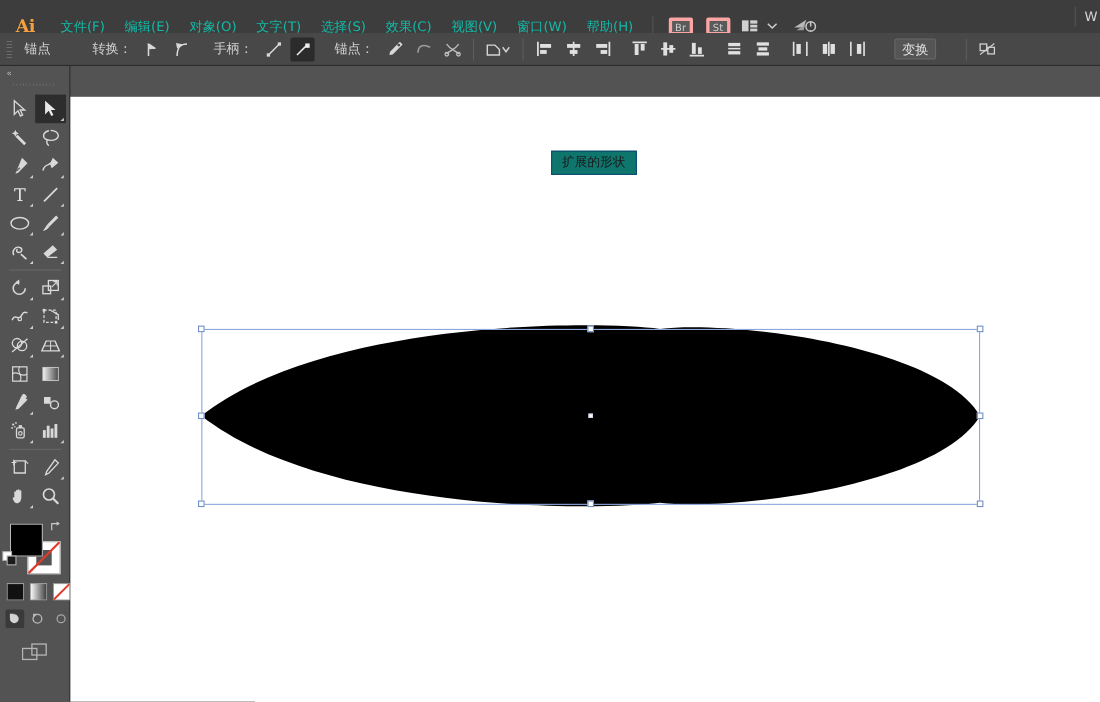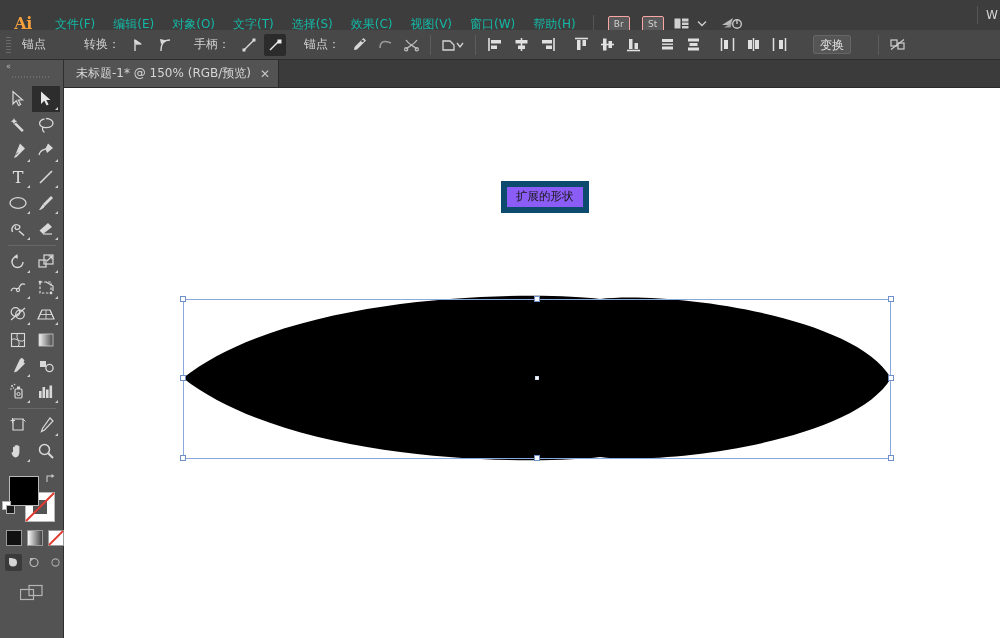--- a/index.html
+++ b/index.html
@@ -27,21 +27,21 @@
     font-family:"DejaVu Serif","Liberation Serif",serif;
     letter-spacing:-0.5px;
   }
   .menu-item {
     padding:0 9px; height:30px; line-height:30px;
     color:#14b8a6; font-size:12px; white-space:nowrap; cursor:default;
   }
   .mb-sep { width:1px; height:18px; background:#555; margin:0 8px; }
   .mb-btn {
     width:22px; height:16px; margin:0 6px;
-    background:#5a5a5a; border:1px solid #fca5a5; border-radius:2px;
+    background:#5a5a5a; border:3px solid #fca5a5; border-radius:2px;
     color:#d0d0d0; font-size:9px; text-align:center; line-height:14px;
     cursor:default;
   }
   .mb-icon { margin:0 4px; display:flex; align-items:center; cursor:default; }
   .ws-label {
     position:absolute; right:0; top:0; height:30px; line-height:30px;
     color:#d4d4d4; font-size:12px; padding-right:2px; overflow:hidden;
     width:14px;
   }
   .ws-divider { position:absolute; right:22px; top:6px; width:1px; height:18px; background:#555; }
@@ -139,23 +139,23 @@
   .screenmode { position:absolute; left:20px; top:114px; cursor:default; }
 
   
   .canvas {
     position:absolute; top:88px; left:64px; width:936px; height:550px;
     background:#ffffff; overflow:hidden;
   }
   .tooltip {
     position:absolute; left:437px; top:49px;
     padding:3px 9px 4px 9px;
-    background:#8b5cf6; border:6px solid #0c4a6e;
+    background:#0f766e; border:1px solid #0c4a6e;
     color:#1a1a1a; font-size:11.5px; line-height:13px;
-    white-space:nowrap; cursor:default;margin-top:44px;
+    white-space:nowrap; cursor:default;
   }
   .artwork { position:absolute; left:0; top:0; width:936px; height:550px; }
 
   .selbox { position:absolute; pointer-events:none; }
   .selline { position:absolute; background:#8aa8dd; }
   .handle {
     position:absolute; width:6px; height:6px;
     background:#ffffff; border:1px solid #6f8fc9;
   }
   .centerpt {
@@ -364,26 +364,20 @@
     <div class="ctrl-sep"></div>
     <div class="icobtn">
       <svg width="18" height="16" viewBox="0 0 18 16">
         <rect x="2" y="3" width="6" height="6" fill="none" stroke="#cfcfcf" stroke-width="1.2"></rect>
         <rect x="9" y="6" width="6" height="6" fill="none" stroke="#cfcfcf" stroke-width="1.2"></rect>
         <line x1="2" y1="12.5" x2="15" y2="2.5" stroke="#cfcfcf" stroke-width="1.1"></line>
       </svg>
     </div>
   </div>
 
-  <div class="tabrow">
-    <div class="doctab">
-      <span>未标题-1* @ 150% (RGB/预览)</span>
-      <span class="tabclose">✕</span>
-    </div>
-  </div>
 
   <div class="toolpanel">
     <div class="tp-head">
       <div class="tp-chev">«</div>
     </div>
     <div class="tp-grip"></div>
 
     <div class="toolgrid">
 
       <div class="tool">

